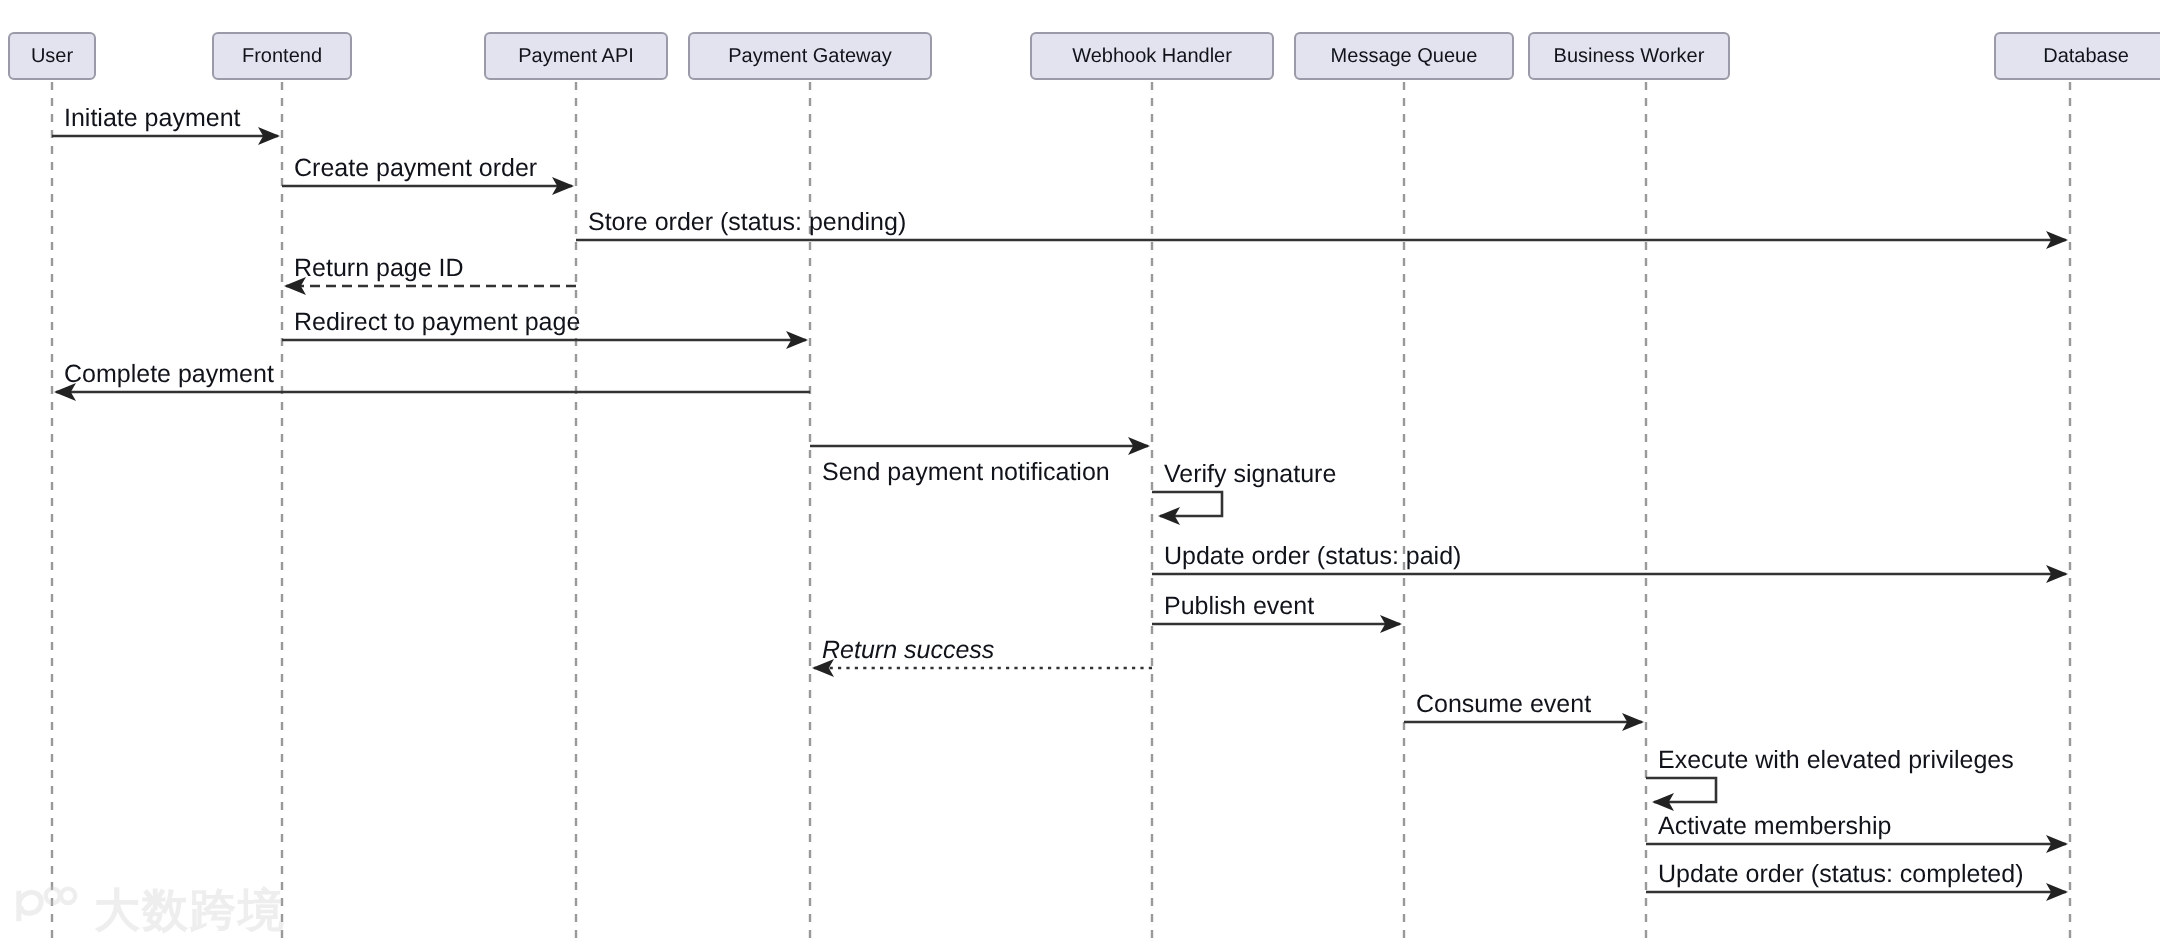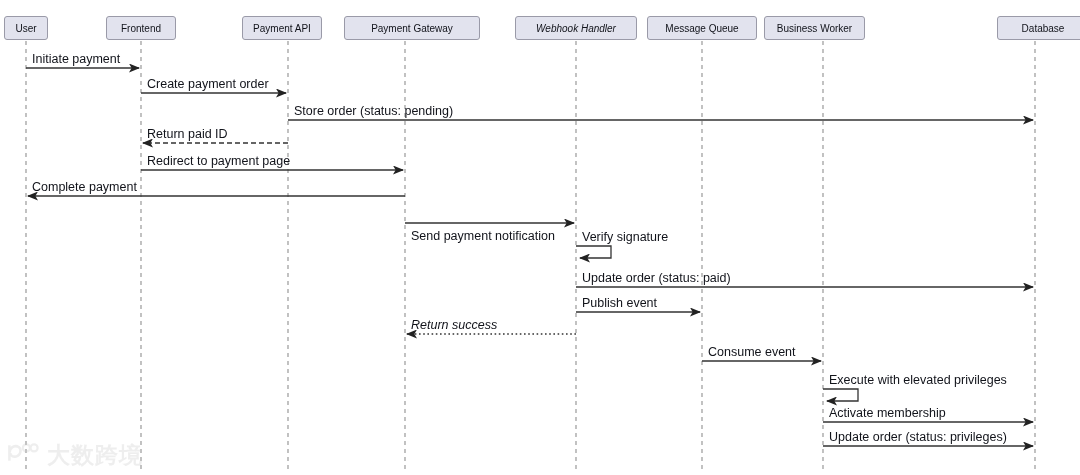--- a/index.html
+++ b/index.html
@@ -87,55 +87,55 @@
     </g>
 </svg>
 
 <div id="boxes">
     <div class="participant-box" style="left: 4px; top: 16px; width: 44px;">
       <span>User</span>
     </div>
     <div class="participant-box" style="left: 106px; top: 16px; width: 70px; align-items: center;">
       <span>Frontend</span>
     </div>
-    <div class="participant-box" style="left: 242px; top: 16px; width: 80px;">
+    <div class="participant-box" style="left: 242px; top: 16px; width: 92px;">
       <span>Payment API</span>
     </div>
-    <div class="participant-box" style="left: 344px; top: 16px; width: 136px;">
+    <div class="participant-box" style="left: 344px; top: 16px; width: 122px;">
       <span>Payment Gateway</span>
     </div>
-    <div class="participant-box" style="left: 515px; top: 16px; width: 122px; font-style: italic;">
+    <div class="participant-box" style="left: 515px; top: 16px; width: 122px;">
       <span>Webhook Handler</span>
     </div>
     <div class="participant-box" style="left: 647px; top: 16px; width: 110px;">
       <span>Message Queue</span>
     </div>
     <div class="participant-box" style="left: 764px; top: 16px; width: 101px;">
       <span>Business Worker</span>
     </div>
     <div class="participant-box" style="left: 997px; top: 16px; width: 92px;">
       <span>Database</span>
     </div>
   </div>
 <div id="labels">
     <div class="msg-label" style="top: 53px; left: 32px;">Initiate payment</div>
     <div class="msg-label" style="top: 78px; left: 147px;">Create payment order</div>
     <div class="msg-label" style="top: 105px; left: 294px;">Store order (status: pending)</div>
-    <div class="msg-label" style="top: 128px; left: 147px;">Return paid ID</div>
+    <div class="msg-label" style="top: 128px; left: 147px;">Return page ID</div>
     <div class="msg-label" style="top: 155px; left: 147px;">Redirect to payment page</div>
     <div class="msg-label" style="top: 181px; left: 32px;">Complete payment</div>
     <div class="msg-label" style="top: 208px; left: 411px; margin-top: 22px;">Send payment notification</div>
     <div class="msg-label" style="top: 231px; left: 582px;">Verify signature</div>
     <div class="msg-label" style="top: 272px; left: 582px;">Update order (status: paid)</div>
     <div class="msg-label" style="top: 297px; left: 582px;">Publish event</div>
     <div class="msg-label" style="top: 319px; left: 411px; font-style: italic;">Return success</div>
     <div class="msg-label" style="top: 346px; left: 708px;">Consume event</div>
     <div class="msg-label" style="top: 374px; left: 829px;">Execute with elevated privileges</div>
     <div class="msg-label" style="top: 407px; left: 829px;">Activate membership</div>
-    <div class="msg-label" style="top: 431px; left: 829px;">Update order (status: privileges)</div>
+    <div class="msg-label" style="top: 431px; left: 829px;">Update order (status: completed)</div>
   </div>
 
 <div class="watermark">
   <svg class="wm-logo" viewBox="0 0 40 30">
     <path d="M4 6 L4 24 M4 15 C4 9, 10 5, 15 8 C19 11, 17 18, 12 19 C8 20, 5 18, 5 15" fill="none" stroke="#c9c9c9" stroke-width="3"></path>
     <circle cx="24" cy="9" r="4.2" fill="none" stroke="#c9c9c9" stroke-width="2.6"></circle>
     <circle cx="33" cy="9" r="4.2" fill="none" stroke="#c9c9c9" stroke-width="2.6"></circle>
   </svg>
   <span class="wm-text">大数跨境</span>
 </div>

